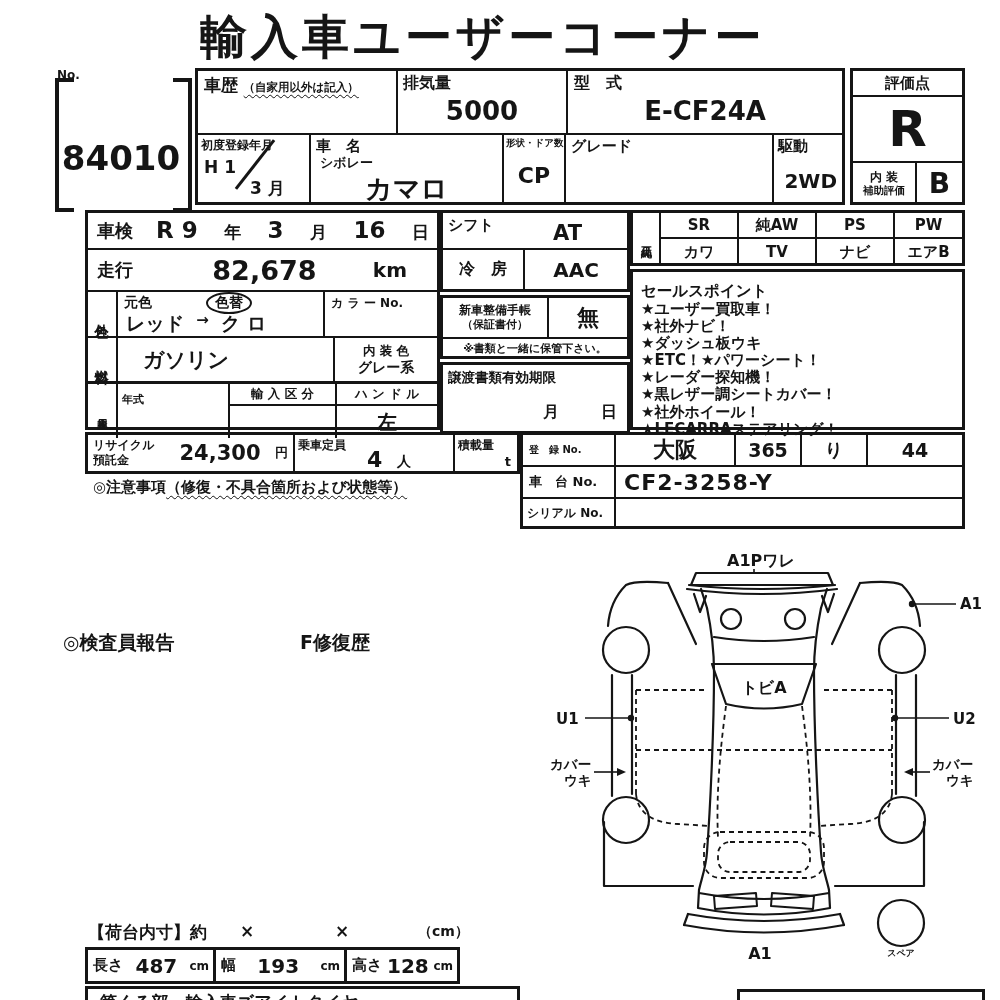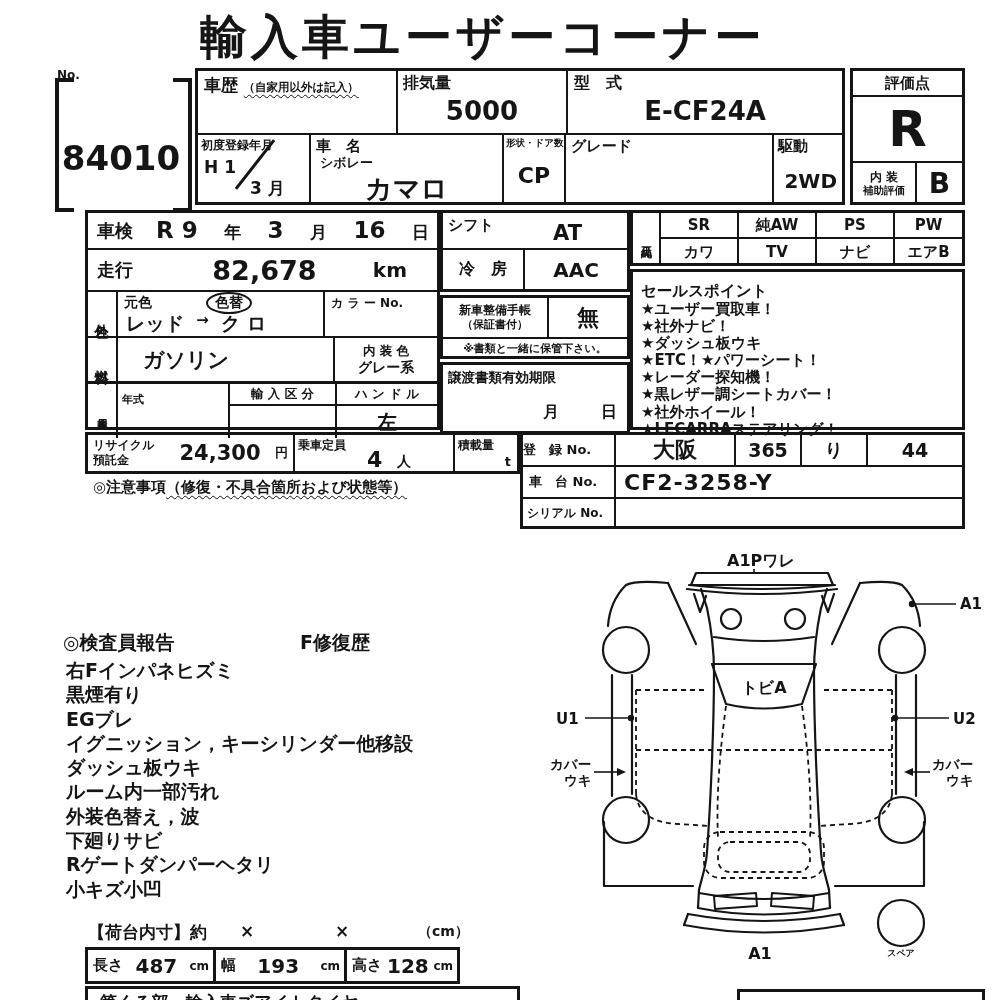--- a/index.html
+++ b/index.html
@@ -212,50 +212,38 @@
       <span class="ab" style="right:6px;bottom:2px;font-size:13px;">t</span>
     </div>
   </div>
 
   <div class="ab" style="left:93px;top:478px;font-size:15px;">
     <span>◎注意事項</span><span class="wavy">（修復・不具合箇所および状態等）</span>
   </div>
 
   <div class="ab bd3" style="left:520px;top:432px;width:445px;height:97px;">
     <div class="flex bb2" style="height:30px;align-items:stretch;">
-      <div class="br2" style="width:93px;font-size:13px;display:flex;align-items:center;box-sizing:border-box;">登　録 No.</div>
+      <div class="br2" style="width:93px;font-size:10px;display:flex;align-items:center;padding-left:6px;box-sizing:border-box;">登　録 No.</div>
       <div class="br2 ctr" style="width:118px;font-size:22px;">大阪</div>
       <div class="br2 ctr" style="width:64px;font-size:19px;">365</div>
       <div class="br2 ctr" style="width:64px;font-size:18px;">り</div>
       <div class="ctr" style="flex:1;font-size:19px;">44</div>
     </div>
     <div class="flex bb2" style="height:30px;">
       <div class="br2" style="width:93px;font-size:13px;display:flex;align-items:center;padding-left:6px;box-sizing:border-box;">車　台 No.</div>
       <div style="flex:1;font-size:22px;display:flex;align-items:center;padding-left:8px;letter-spacing:1px;">CF2-3258-Y</div>
     </div>
     <div class="flex" style="height:28px;">
       <div class="br2" style="width:93px;font-size:12px;display:flex;align-items:center;padding-left:4px;box-sizing:border-box;">シリアル No.</div>
       <div style="flex:1;"></div>
     </div>
   </div>
 
   <div class="ab" style="left:63px;top:630px;font-size:19px;">◎検査員報告</div>
   <div class="ab" style="left:300px;top:630px;font-size:19px;">F修復歴</div>
-  <div class="ab" style="left:66px;top:658px;font-size:19px;line-height:24.3px;">
-    <div>右Fインパネヒズミ</div>
-    <div>黒煙有り</div>
-    <div>EGブレ</div>
-    <div>イグニッション，キーシリンダー他移設</div>
-    <div>ダッシュ板ウキ</div>
-    <div>ルーム内一部汚れ</div>
-    <div>外装色替え，波</div>
-    <div>下廻りサビ</div>
-    <div>Rゲートダンパーヘタリ</div>
-    <div>小キズ小凹</div>
-  </div>
 
   <svg class="ab" style="left:528px;top:552px;" width="472" height="424" viewBox="0 0 472 424">
     <g stroke="#151515" stroke-width="2.2" fill="none" stroke-linejoin="round" stroke-linecap="round">
 
       <path d="M168,21 L300,21 L305,33 L163,33 Z"></path>
       <path d="M159,37 Q234,47 309,37"></path>
       <path d="M161,33 Q234,41 307,33"></path>
       <path d="M173,37 L179,56"></path>
         <path d="M299,37 L293,56"></path>
       <path d="M186,85 Q236,93 286,85"></path>

